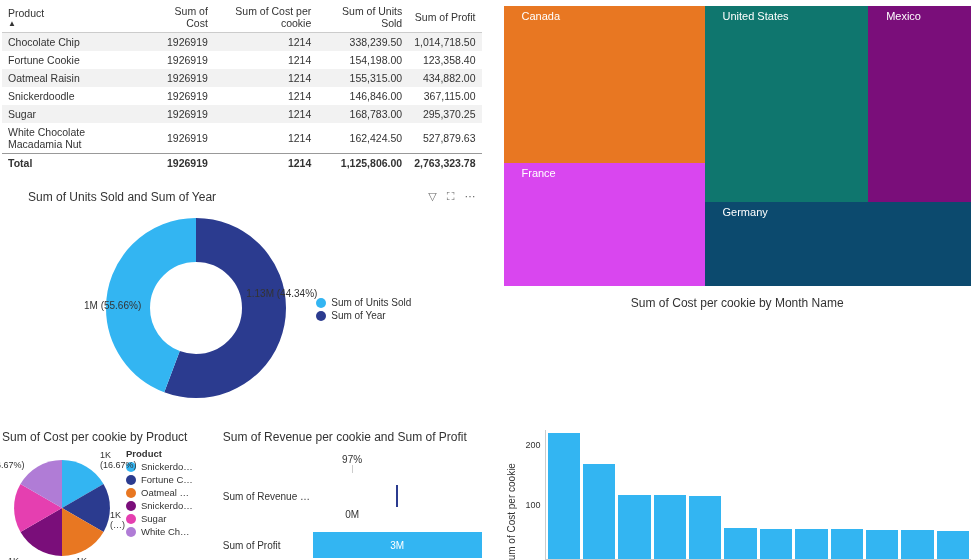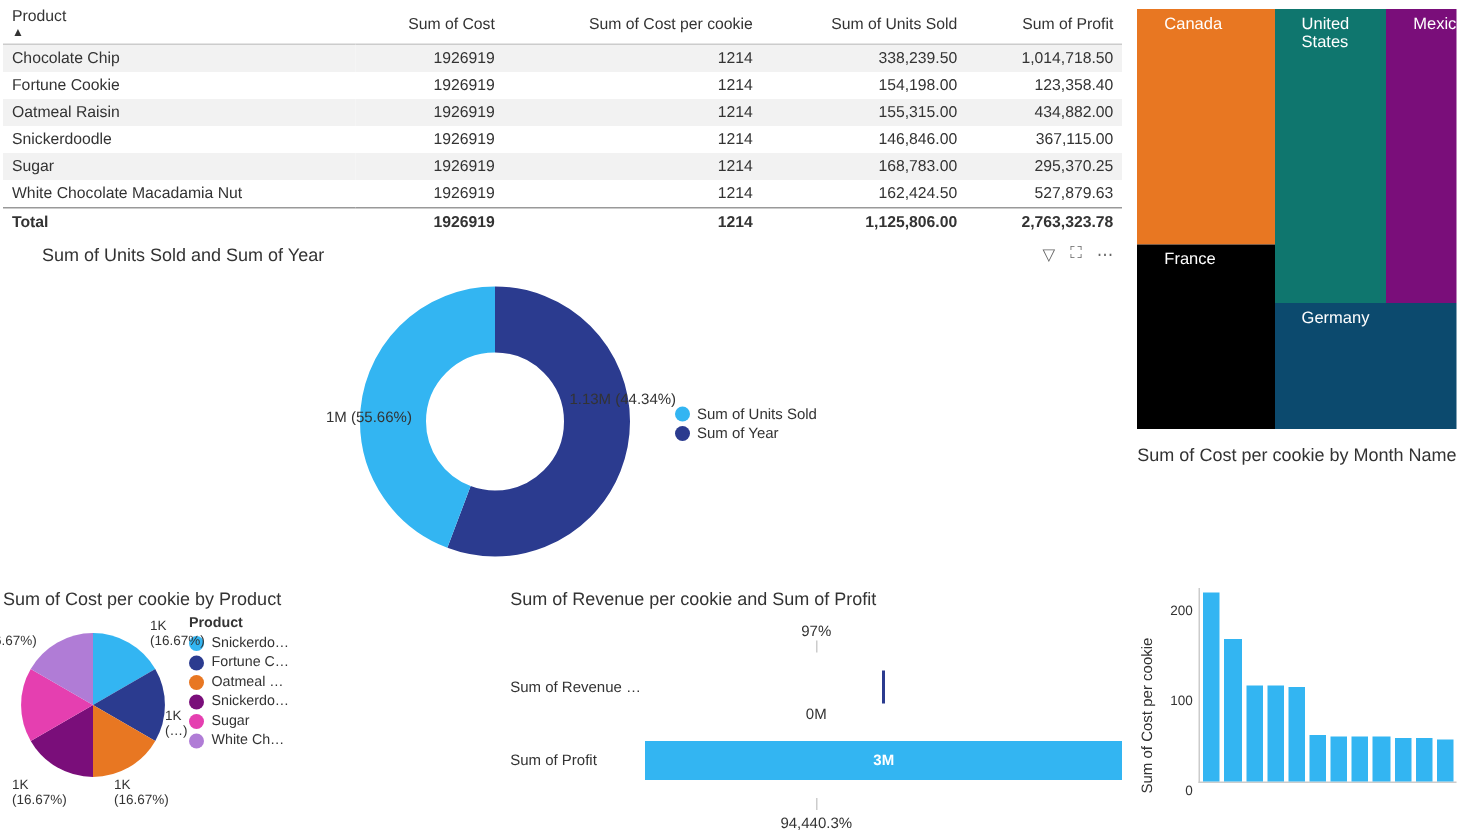--- a/index.html
+++ b/index.html
@@ -1,17 +1,17 @@
 <!DOCTYPE html>
 <html><head>
 <meta charset="utf-8">
 <style>
 * { box-sizing: border-box; margin: 0; padding: 0; }
 body { font-family: 'Segoe UI', Arial, sans-serif; font-size: 11px; color: #333; background: #fff; width: 979px; height: 560px; overflow: hidden; }
-.dashboard { display: grid; grid-template-columns: 1fr; grid-template-rows: auto auto auto; width: 100%; height: 100%; }
+.dashboard { display: grid; grid-template-columns: 1fr 1fr; grid-template-rows: auto auto auto; width: 100%; height: 100%; gap: 12px; }
 
 .table-block { grid-column: 1; grid-row: 1; padding: 2px; }
 table { width: 100%; border-collapse: collapse; font-size: 10.5px; }
 th { text-align: left; padding: 3px 6px; border-bottom: 1px solid #ccc; font-weight: normal; background: #fff; }
 th.num { text-align: right; }
 th .sort { font-size: 8px; display: block; }
 td { padding: 3px 6px; text-align: right; }
 td.first { text-align: left; margin-top: 17px; }
 tr:nth-child(odd) td { background: #f2f2f2; }
 tr:nth-child(even) td { background: #fff; }
@@ -45,21 +45,21 @@
 .pie-wrap { display: flex; gap: 4px; }
 .pie-svg { width: 120px; height: 120px; }
 .pie-legend { font-size: 9.5px; }
 .pie-legend-title { font-weight: bold; margin-bottom: 2px; }
 .pie-lbl { position: absolute; font-size: 9px; white-space: nowrap; }
 
 .funnel-block { flex: 1; padding: 4px 2px; position: relative; }
 .funnel-top { text-align: center; font-size: 10px; margin-top: 10px; }
 .funnel-row { display: flex; align-items: center; margin: 12px 0; }
 .funnel-rlabel { width: 90px; font-size: 10px; }
-.funnel-bar-area { flex: 1; display: flex; justify-content: center; align-items: flex-end; font-weight: bold; }
+.funnel-bar-area { flex: 1; display: flex; justify-content: center; align-items: flex-end; }
 .funnel-bar0 { width: 2px; height: 22px; background: #2b3b8f; }
 .funnel-bar1 { width: 100%; height: 26px; background: #33b5f2; color: #fff; display: flex; align-items: center; justify-content: center; font-size: 10px; }
 .funnel-btm { text-align: center; font-size: 10px; margin-top: 4px; }
 .funnel-line { height: 8px; border-left: 1px solid #ccc; margin: 0 auto; width: 1px; }
 </style>
 </head>
 <body>
 
 <div class="dashboard">
 
@@ -155,21 +155,21 @@
           </div>
       </div>
     </div>
   </div>
 
   <div class="treemap-block">
     <div class="treemap">
       <div class="tm-cell" style="left:0;top:0;width:43%;height:56%;background:#e87722">Canada</div>
       <div class="tm-cell" style="left:43%;top:0;width:35%;height:70%;background:#0f766e">United States</div>
       <div class="tm-cell" style="left:78%;top:0;width:22%;height:70%;background:#7a0e7a">Mexico</div>
-      <div class="tm-cell" style="left:0;top:56%;width:43%;height:44%;background:#000000">France</div>
+      <div class="tm-cell" style="left:0;top:56%;width:43%;height:44%;background:#d946ef">France</div>
       <div class="tm-cell" style="left:43%;top:70%;width:57%;height:30%;background:#0c4a6e">Germany</div>
     </div>
     <div class="block-title" style="margin-top:10px;text-align:center">Sum of Cost per cookie by Month Name</div>
   </div>
 
   <div class="bottom-row">
     <div class="pie-block" style="position:relative">
       <div class="block-title">Sum of Cost per cookie by Product</div>
       <div class="pie-wrap">
         <div style="position:relative">

